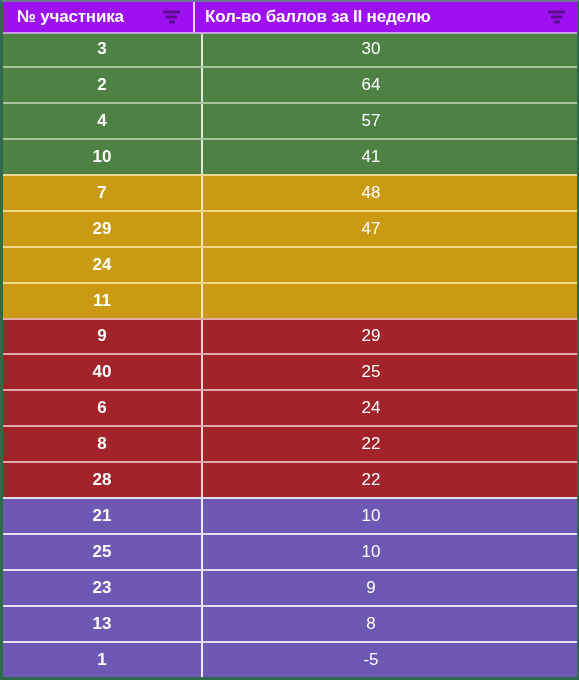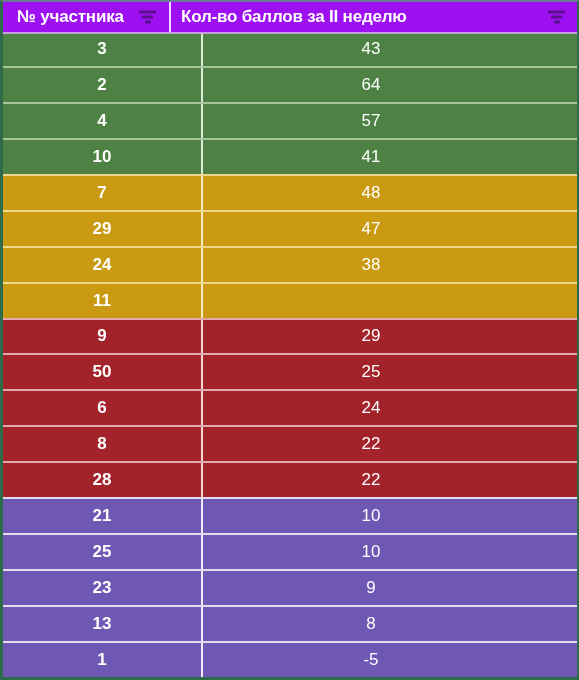--- a/index.html
+++ b/index.html
@@ -45,21 +45,21 @@
     display: flex;
     align-items: center;
     box-sizing: border-box;
     color: #ffffff;
     font-weight: bold;
     font-size: 17px;
     letter-spacing: -0.2px;
     position: relative;
   }
   .th.col-a {
-    width: 168px;
+    width: 192px;
     padding-left: 14px;
     border-right: 2px solid #ecd8f8;
   }
   .th.col-b {
     flex: 1;
     padding-left: 10px;
   }
   .th-label {
     white-space: nowrap;
   }
@@ -154,21 +154,21 @@
         <i></i>
         <i></i>
         <i></i>
       </span>
     </div>
   </div>
 
   <div class="tbody" id="tbody">
       <div class="trow g-green">
         <div class="cell col-a">3</div>
-        <div class="cell col-b">43</div>
+        <div class="cell col-b">30</div>
       </div>
       <div class="trow g-green">
         <div class="cell col-a">2</div>
         <div class="cell col-b">64</div>
       </div>
       <div class="trow g-green">
         <div class="cell col-a">4</div>
         <div class="cell col-b">57</div>
       </div>
       <div class="trow g-green">
@@ -178,31 +178,30 @@
       <div class="trow g-gold">
         <div class="cell col-a">7</div>
         <div class="cell col-b">48</div>
       </div>
       <div class="trow g-gold">
         <div class="cell col-a">29</div>
         <div class="cell col-b">47</div>
       </div>
       <div class="trow g-gold">
         <div class="cell col-a">24</div>
-        <div class="cell col-b">38</div>
       </div>
       <div class="trow g-gold">
         <div class="cell col-a">11</div>
       </div>
       <div class="trow g-red">
         <div class="cell col-a">9</div>
         <div class="cell col-b">29</div>
       </div>
       <div class="trow g-red">
-        <div class="cell col-a">50</div>
+        <div class="cell col-a">40</div>
         <div class="cell col-b">25</div>
       </div>
       <div class="trow g-red">
         <div class="cell col-a">6</div>
         <div class="cell col-b">24</div>
       </div>
       <div class="trow g-red">
         <div class="cell col-a">8</div>
         <div class="cell col-b">22</div>
       </div>

